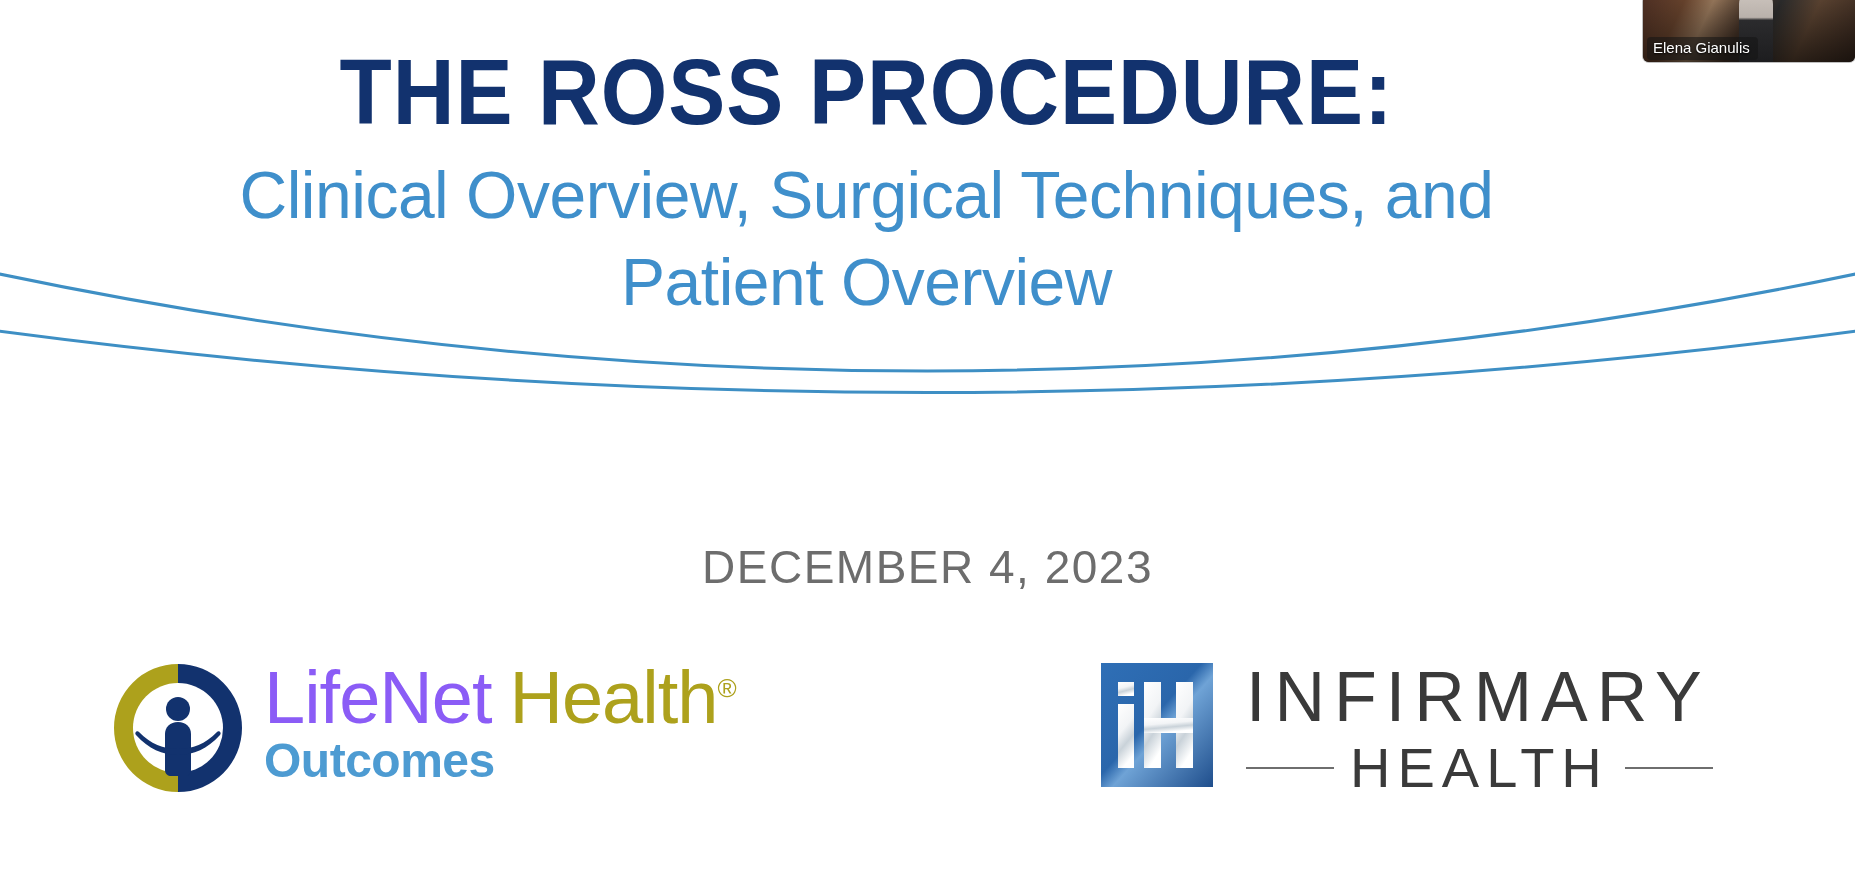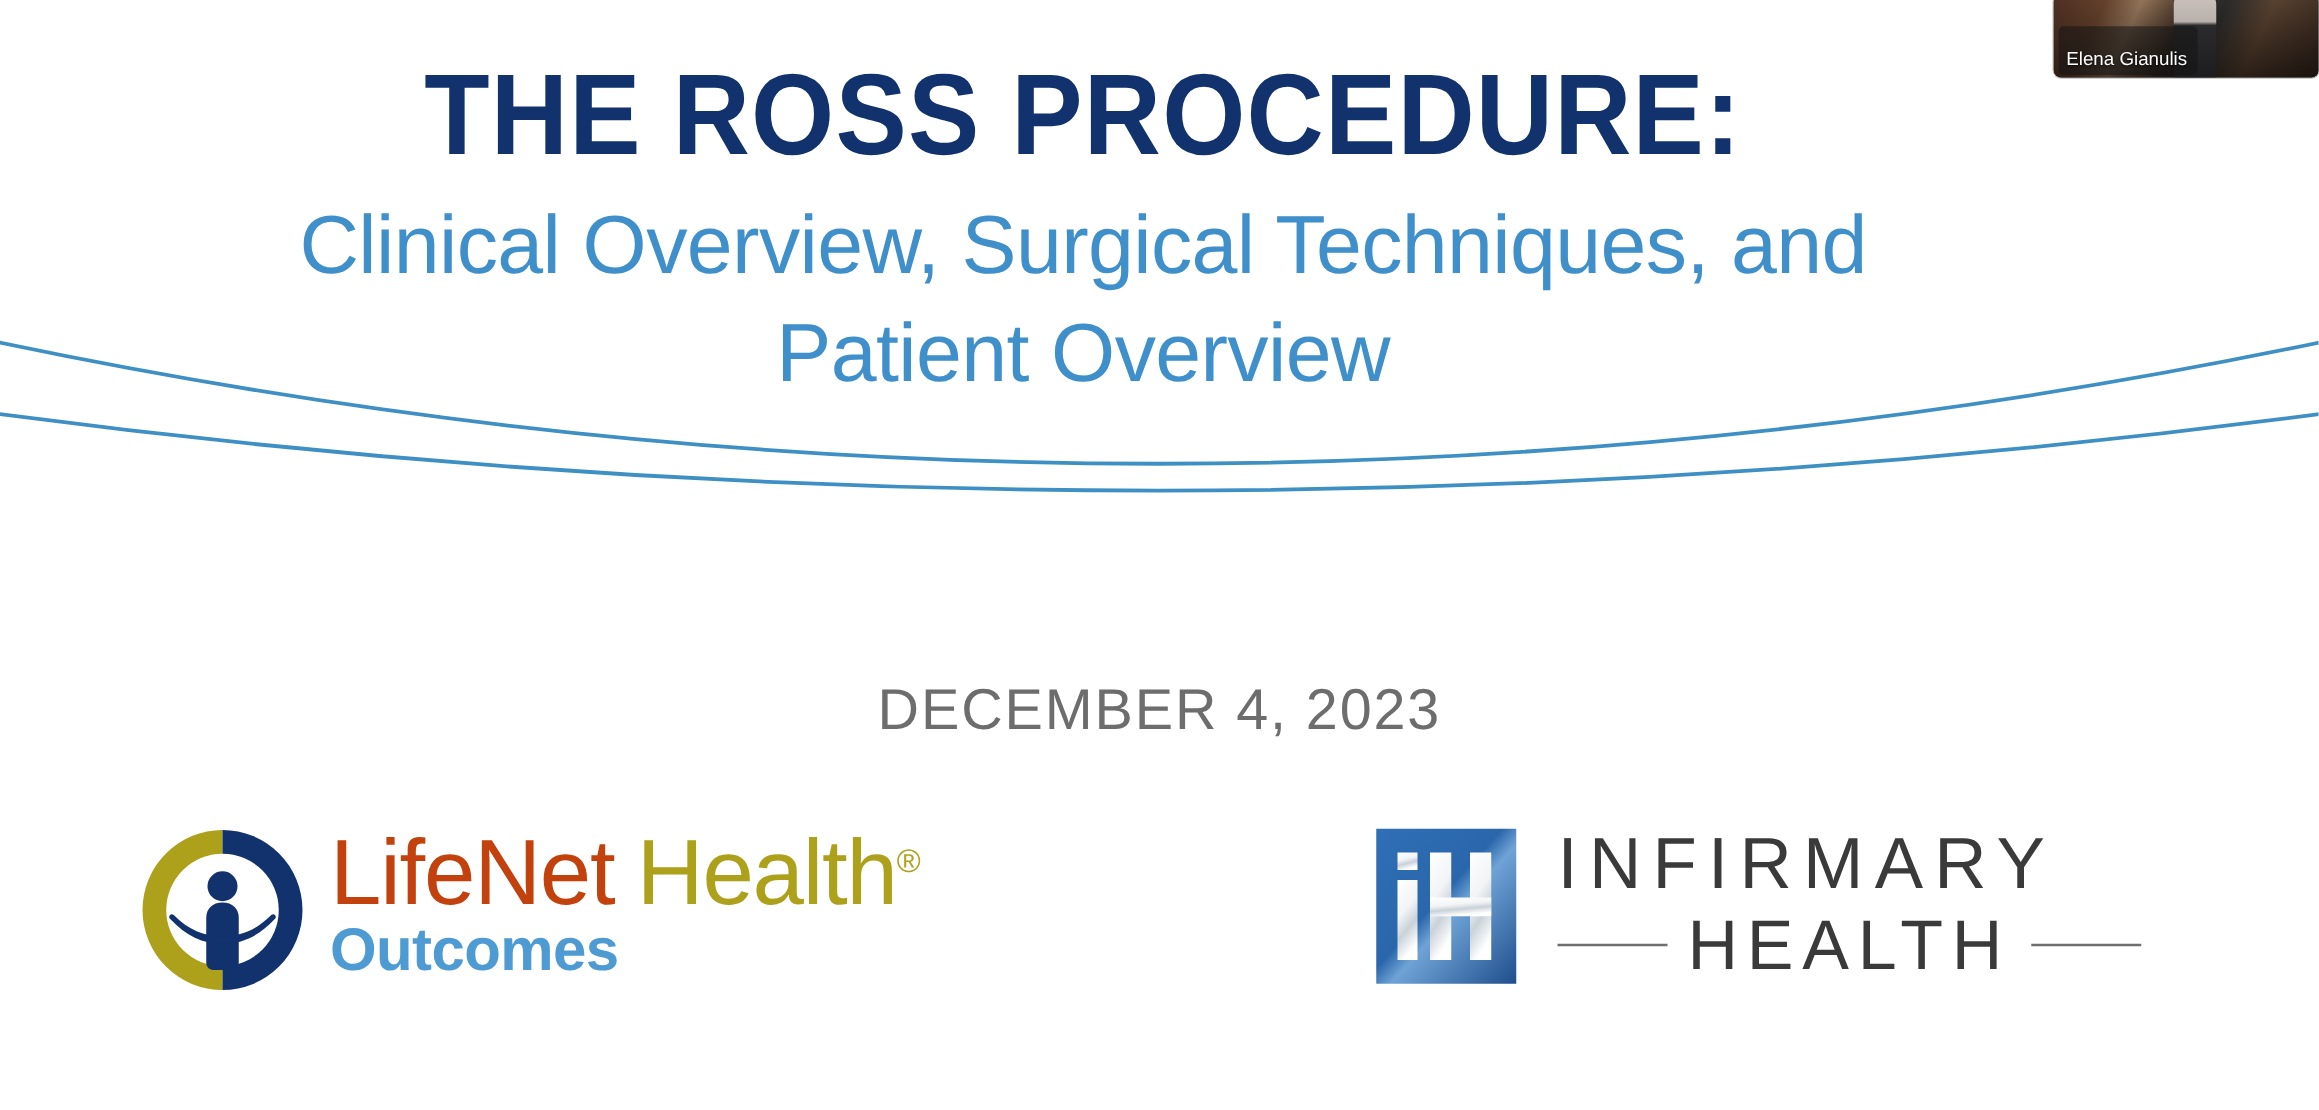--- a/index.html
+++ b/index.html
@@ -102,21 +102,21 @@
     margin-left: 16px;
     margin-top: 8px;
   }
   .lifenet-top {
     font-family: "Liberation Sans", sans-serif;
     font-size: 74px;
     line-height: 0.98;
     white-space: nowrap;
   }
   .ln-life {
-    color: #c2410c;
+    color: #8b5cf6;
     letter-spacing: -1px;
   }
   .ln-health {
     color: #ADA11C;
     letter-spacing: -1px;
     margin-left: 18px;
   }
   .ln-reg {
     color: #ADA11C;
     font-size: 26px;
@@ -145,21 +145,21 @@
     height: 130px;
     flex: 0 0 118px;
   }
   .infirmary-words {
     margin-left: 30px;
     margin-top: 2px;
   }
   .inf-top {
     font-family: "Liberation Sans", sans-serif;
     font-weight: normal;
-    font-size: 58px;
+    font-size: 70px;
     line-height: 1.0;
     color: #3A3A3A;
     letter-spacing: 9px;
     white-space: nowrap;
   }
   .inf-bottom-row {
     display: flex;
     align-items: center;
     margin-top: 8px;
   }
@@ -209,21 +209,21 @@
     height: 72px;
     background: linear-gradient(to bottom, #cfc7c0 0%, #b9b1ab 38%, #2b2b2d 42%, #1d1d1f 100%);
     border-radius: 14px 14px 0 0;
     filter: blur(0.6px);
   }
   .video-name-pill {
     position: absolute;
     left: 4px;
     bottom: 2px;
     max-width: 180px;
-    padding: 18px 8px 3px 6px;
+    padding: 2px 8px 3px 6px;
     background: rgba(20,20,20,0.55);
     border-radius: 4px;
     color: #ffffff;
     font-family: "Liberation Sans", sans-serif;
     font-size: 15px;
     line-height: 1.2;
     white-space: nowrap;
     overflow: hidden;
     text-overflow: ellipsis;
     text-shadow: 0 1px 2px rgba(0,0,0,0.9);

